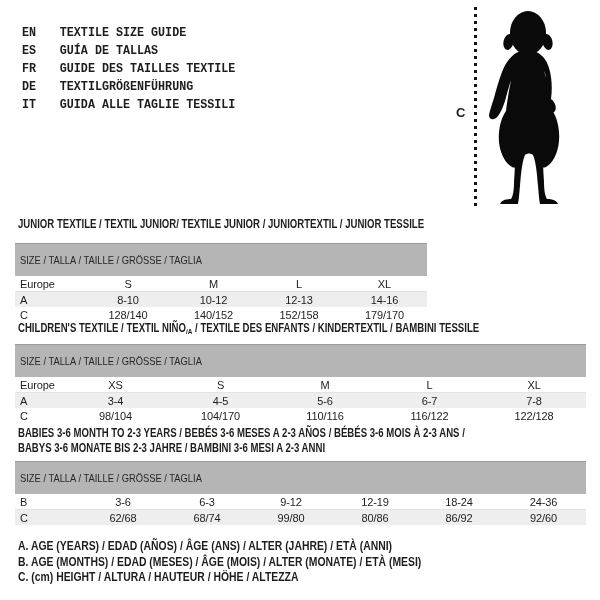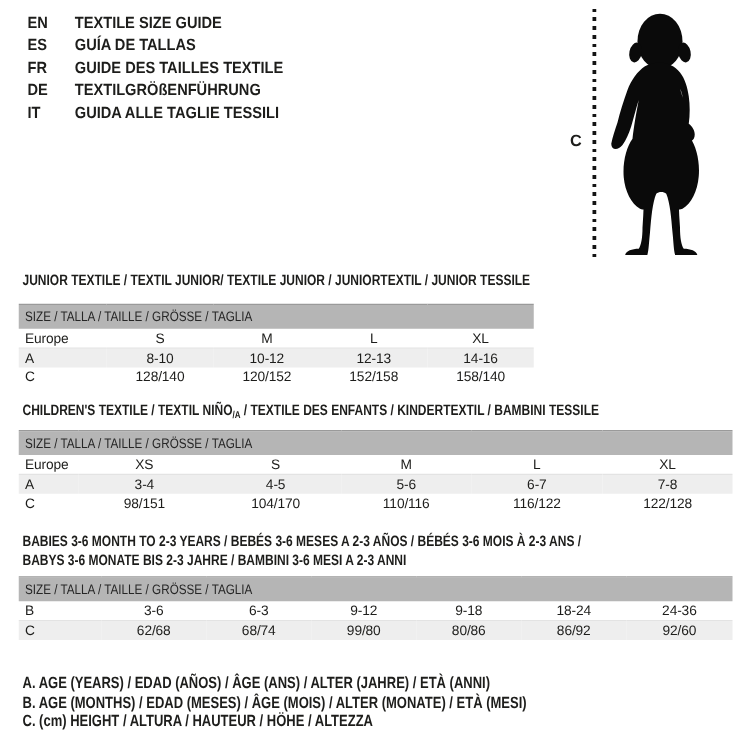--- a/index.html
+++ b/index.html
@@ -1,42 +1,42 @@
 <!DOCTYPE html>
 <html><head>
 <meta charset="utf-8">
 <style>
   html,body{margin:0;padding:0;}
   body{
     width:600px;height:600px;position:relative;background:#ffffff;
     font-family:"Liberation Sans", sans-serif;color:#1d1d1b;overflow:hidden;
   }
   
-  #langs{position:absolute;left:22px;top:9px;}
+  #langs{position:absolute;left:22px;top:24px;font-family:Liberation Mono, monospace;}
   .lang-row{display:flex;font-weight:bold;font-size:13px;line-height:18px;
     transform:scaleX(0.9);transform-origin:left center;white-space:nowrap;}
   .lang-code{width:42px;}
   
   #height-label{position:absolute;left:456px;top:105px;font-weight:bold;font-size:13px;}
   #dotted-line{position:absolute;left:474px;top:7px;width:3px;height:200px;
     background:repeating-linear-gradient(to bottom,#141414 0px,#141414 3px,transparent 3px,transparent 7px);}
   #baby{position:absolute;left:482px;top:4px;}
   
   .tbl-title{position:absolute;left:18px;font-weight:bold;font-size:12px;
     transform:scaleX(0.8);transform-origin:left top;white-space:nowrap;line-height:15px;}
   #t1-title{top:217px;}
   #t2-title{top:321px;}
   #t3-title{top:426px;}
   .subscript{font-size:8px;vertical-align:-2px;}
   table.size-table{position:absolute;left:15px;border-collapse:collapse;table-layout:fixed;
     font-size:11px;color:#1d1d1b;}
   #t1{top:243px;width:412px;}
   #t2{top:344px;width:571px;}
   #t3{top:461px;width:571px;}
-  tr.bar-row td{background:#b5b5b5;border-top:1px solid #9a9a9a;height:19px;
+  tr.bar-row td{background:#b5b5b5;border-top:1px solid #9a9a9a;height:32px;
     padding:0 0 0 5px;color:#262626;white-space:nowrap;overflow:visible;}
   tr.bar-row td span{display:inline-block;transform:scaleX(0.85);transform-origin:left center;}
   tr.cols-row td,tr.data-row td{height:15px;text-align:center;padding:0;letter-spacing:-0.1px;}
   tr.cols-row td{border-bottom:1px solid #e3e3e3;margin-left:47px;}
   tr.underline td{border-bottom:1px solid #e3e3e3;}
   td.rowlabel{text-align:left !important;padding-left:5px !important;}
   tr.shade td{background:#eeeeee;}
   
   #footnotes{position:absolute;left:18px;top:538px;font-weight:bold;font-size:13px;
     line-height:15.5px;}
@@ -115,23 +115,23 @@
     <tr class="data-row shade">
       <td class="rowlabel">A</td>
       <td>8-10</td>
       <td>10-12</td>
       <td>12-13</td>
       <td>14-16</td>
     </tr>
     <tr class="data-row">
       <td class="rowlabel">C</td>
       <td>128/140</td>
-      <td>120/152</td>
+      <td>140/152</td>
       <td>152/158</td>
-      <td>158/140</td>
+      <td>179/170</td>
     </tr>
   </tbody>
 </table>
 
 <div id="t2-title" class="tbl-title">
   <span>CHILDREN'S TEXTILE / TEXTIL NIÑO</span><span class="subscript">/A</span><span> / TEXTILE DES ENFANTS / KINDERTEXTIL / BAMBINI TESSILE</span>
 </div>
 <table id="t2" class="size-table">
   <colgroup>
       <col style="width:48px">
@@ -156,21 +156,21 @@
     <tr class="data-row shade">
       <td class="rowlabel">A</td>
       <td>3-4</td>
       <td>4-5</td>
       <td>5-6</td>
       <td>6-7</td>
       <td>7-8</td>
     </tr>
     <tr class="data-row">
       <td class="rowlabel">C</td>
-      <td>98/151</td>
+      <td>98/104</td>
       <td>104/170</td>
       <td>110/116</td>
       <td>116/122</td>
       <td>122/128</td>
     </tr>
   </tbody>
 </table>
 
 <div id="t3-title" class="tbl-title">
   <div>BABIES 3-6 MONTH TO 2-3 YEARS / BEBÉS 3-6 MESES A 2-3 AÑOS / BÉBÉS 3-6 MOIS À 2-3 ANS /</div>
@@ -188,21 +188,21 @@
     </colgroup>
   <tbody>
     <tr class="bar-row">
       <td colspan="7"><span>SIZE / TALLA / TAILLE / GRÖSSE / TAGLIA</span></td>
     </tr>
     <tr class="data-row underline">
       <td class="rowlabel">B</td>
       <td>3-6</td>
       <td>6-3</td>
       <td>9-12</td>
-      <td>9-18</td>
+      <td>12-19</td>
       <td>18-24</td>
       <td>24-36</td>
     </tr>
     <tr class="data-row shade">
       <td class="rowlabel">C</td>
       <td>62/68</td>
       <td>68/74</td>
       <td>99/80</td>
       <td>80/86</td>
       <td>86/92</td>

